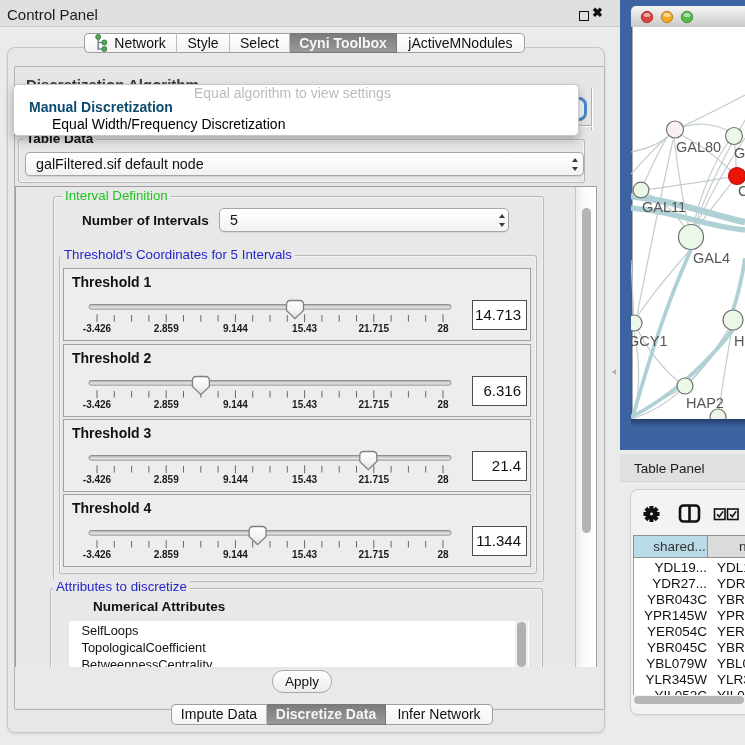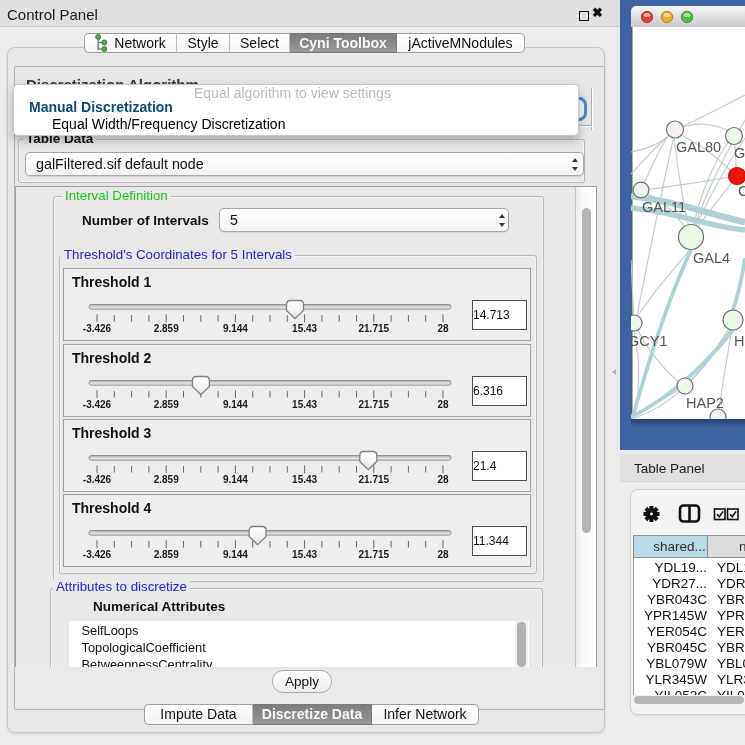--- a/index.html
+++ b/index.html
@@ -12,21 +12,21 @@
   .seg .sb.last{border-right:1px solid #9f9f9f;border-radius:0 5px 5px 0;}
   .seg .sb.sel{background:linear-gradient(#7c7c7c,#999999);color:#f5f5f5;border-color:#787878;font-weight:bold;}
   .seg.bot .sb{line-height:19px;}
   .combo{position:absolute;background:linear-gradient(#ffffff,#f2f2f2);border:1px solid #a6a6a6;border-radius:5px;box-shadow:0 1px 1px rgba(0,0,0,.08);font-size:14.3px;color:#111;}
   .combo .ct{position:absolute;left:10px;top:0;line-height:22px;}
   .stepper{position:absolute;width:7px;height:13px;}
   .stepper:before{content:"";position:absolute;left:0;top:0;border-left:3.5px solid transparent;border-right:3.5px solid transparent;border-bottom:4.5px solid #3a3a3a;}
   .stepper:after{content:"";position:absolute;left:0;bottom:0;border-left:3.5px solid transparent;border-right:3.5px solid transparent;border-top:4.5px solid #3a3a3a;}
   .tpanel{position:absolute;left:63px;width:466px;height:71px;background:#ededed;border:1px solid #a1a1a1;}
   .tlabel{position:absolute;left:8px;top:5px;font-size:14px;font-weight:bold;color:#111;}
-  .vbox{position:absolute;left:408px;top:31px;width:48px;height:28px;background:#fff;border:1px solid #4f4f4f;font-size:12px;color:#111;line-height:28px;padding-right:5px;}
+  .vbox{position:absolute;left:408px;top:31px;width:48px;height:28px;background:#fff;border:1px solid #4f4f4f;font-size:15px;color:#111;text-align:right;line-height:28px;padding-right:5px;}
 </style>
 </head>
 <body>
 
 <div class="abs" style="left:0;top:0;width:620px;height:26px;background:#dfdfdf;border-bottom:1px solid #cdcdcd;"></div>
 <div class="abs" style="left:7px;top:6px;font-size:15px;color:#1b1b1b;">Control Panel</div>
 
 <div class="abs" style="left:579px;top:11px;width:8px;height:8px;border:1.6px solid #111;"></div>
 <div class="abs" style="left:592px;top:5px;font-size:13px;font-weight:bold;color:#111;">✖</div>
 
@@ -257,21 +257,21 @@
     <div style="font-size:12.8px;color:#111;padding-left:13px;line-height:17.1px;padding-top:1px;">SelfLoops<br>TopologicalCoefficient<br>BetweennessCentrality</div>
     <div class="abs" style="right:1px;top:0;width:13px;height:46px;background:#f0f0f0;"></div>
     <div class="abs" style="right:2.5px;top:1.5px;width:9px;height:45px;background:#b0b0b0;border-radius:4.5px;"></div>
   </div>
 </div>
 
 <div class="abs" style="left:15px;top:667px;width:586px;height:40px;background:#e9e9e9;"></div>
 <div class="abs" style="left:272px;top:670px;width:58px;height:21px;background:linear-gradient(#ffffff,#ececec);border:1px solid #a8a8a8;border-radius:11px;text-align:center;font-size:13.5px;line-height:21px;color:#111;">Apply</div>
 
 <div class="seg bot" style="left:144px;top:704px;height:21px;">
-  <div class="sb first" style="width:109px;">Impute Data</div>
+  <div class="sb first" style="width:96px;margin-left:27px;">Impute Data</div>
   <div class="sb sel" style="width:119px;">Discretize Data</div>
   <div class="sb last" style="width:107px;">Infer Network</div>
 </div>
 
 <div class="abs" style="left:612px;top:369px;width:0;height:0;border-top:3px solid transparent;border-bottom:3px solid transparent;border-right:4px solid #b0b0b0;"></div>
 
 <div class="abs" style="left:13px;top:84px;width:564px;height:50px;background:#fff;border:1px solid #c9c9c9;border-radius:5px;box-shadow:0 4px 10px rgba(0,0,0,.28);z-index:50;"></div>
 <div class="abs" style="left:194px;top:85px;font-size:14px;color:#bbbbbb;z-index:51;">Equal algorithm to view settings</div>
 <div class="abs" style="left:14px;top:99px;font-size:14px;font-weight:bold;color:#0c4a6e;z-index:51;margin-left:15px;">Manual Discretization</div>
 <div class="abs" style="left:14px;top:116px;font-size:14px;color:#000;z-index:51;padding-left:38px;">Equal Width/Frequency Discretization</div>

